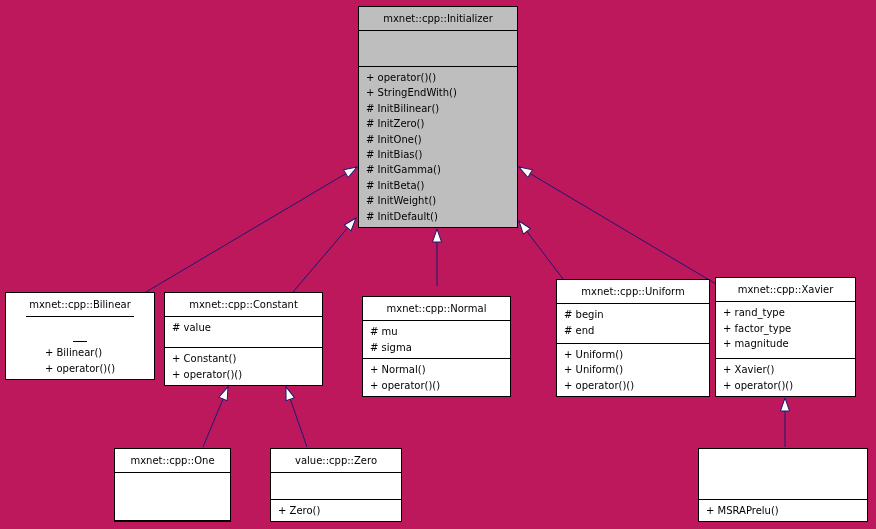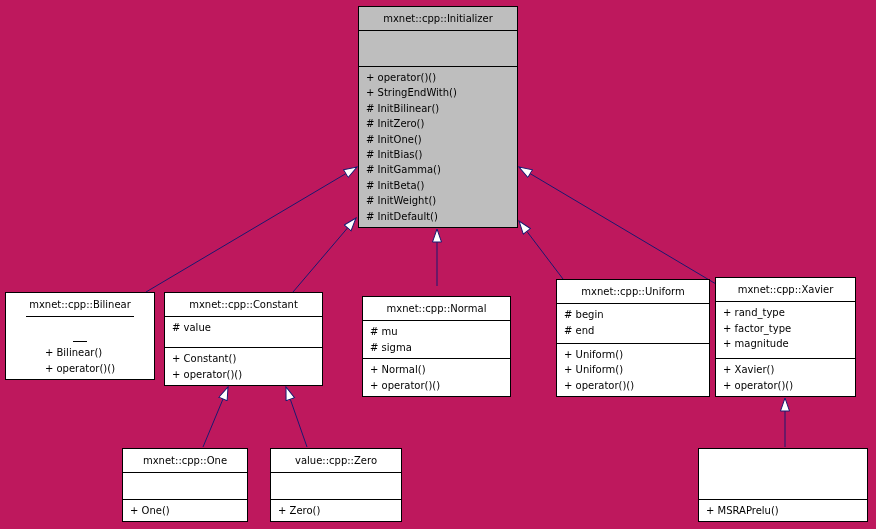--- a/index.html
+++ b/index.html
@@ -135,26 +135,23 @@
         <div class="class-attrs">
           <div class="member">+ rand_type</div>
           <div class="member">+ factor_type</div>
           <div class="member">+ magnitude</div>
         </div>
         <div class="class-methods">
           <div class="member">+ Xavier()</div>
           <div class="member">+ operator()()</div>
         </div>
       </div>
-      <div class="class-box" style="left: 122px; top: 448px; width: 126px; height: 74px; border-color: rgb(0, 0, 0);">
+      <div class="class-box" style="left: 114px; top: 448px; width: 117px; height: 74px; border-color: rgb(0, 0, 0);">
         <div class="class-title">mxnet::cpp::One</div>
         <div class="class-attrs"></div>
-        <div class="class-methods">
-          <div class="member">+ One()</div>
-        </div>
       </div>
       <div class="class-box" style="left: 270px; top: 448px; width: 132px; height: 74px; border-color: rgb(0, 0, 0);">
         <div class="class-title">value::cpp::Zero</div>
         <div class="class-attrs"></div>
         <div class="class-methods">
           <div class="member">+ Zero()</div>
         </div>
       </div>
       <div class="class-box" style="left: 698px; top: 448px; width: 170px; height: 74px; border-color: rgb(0, 0, 0);">
         <div class="class-attrs"></div>

